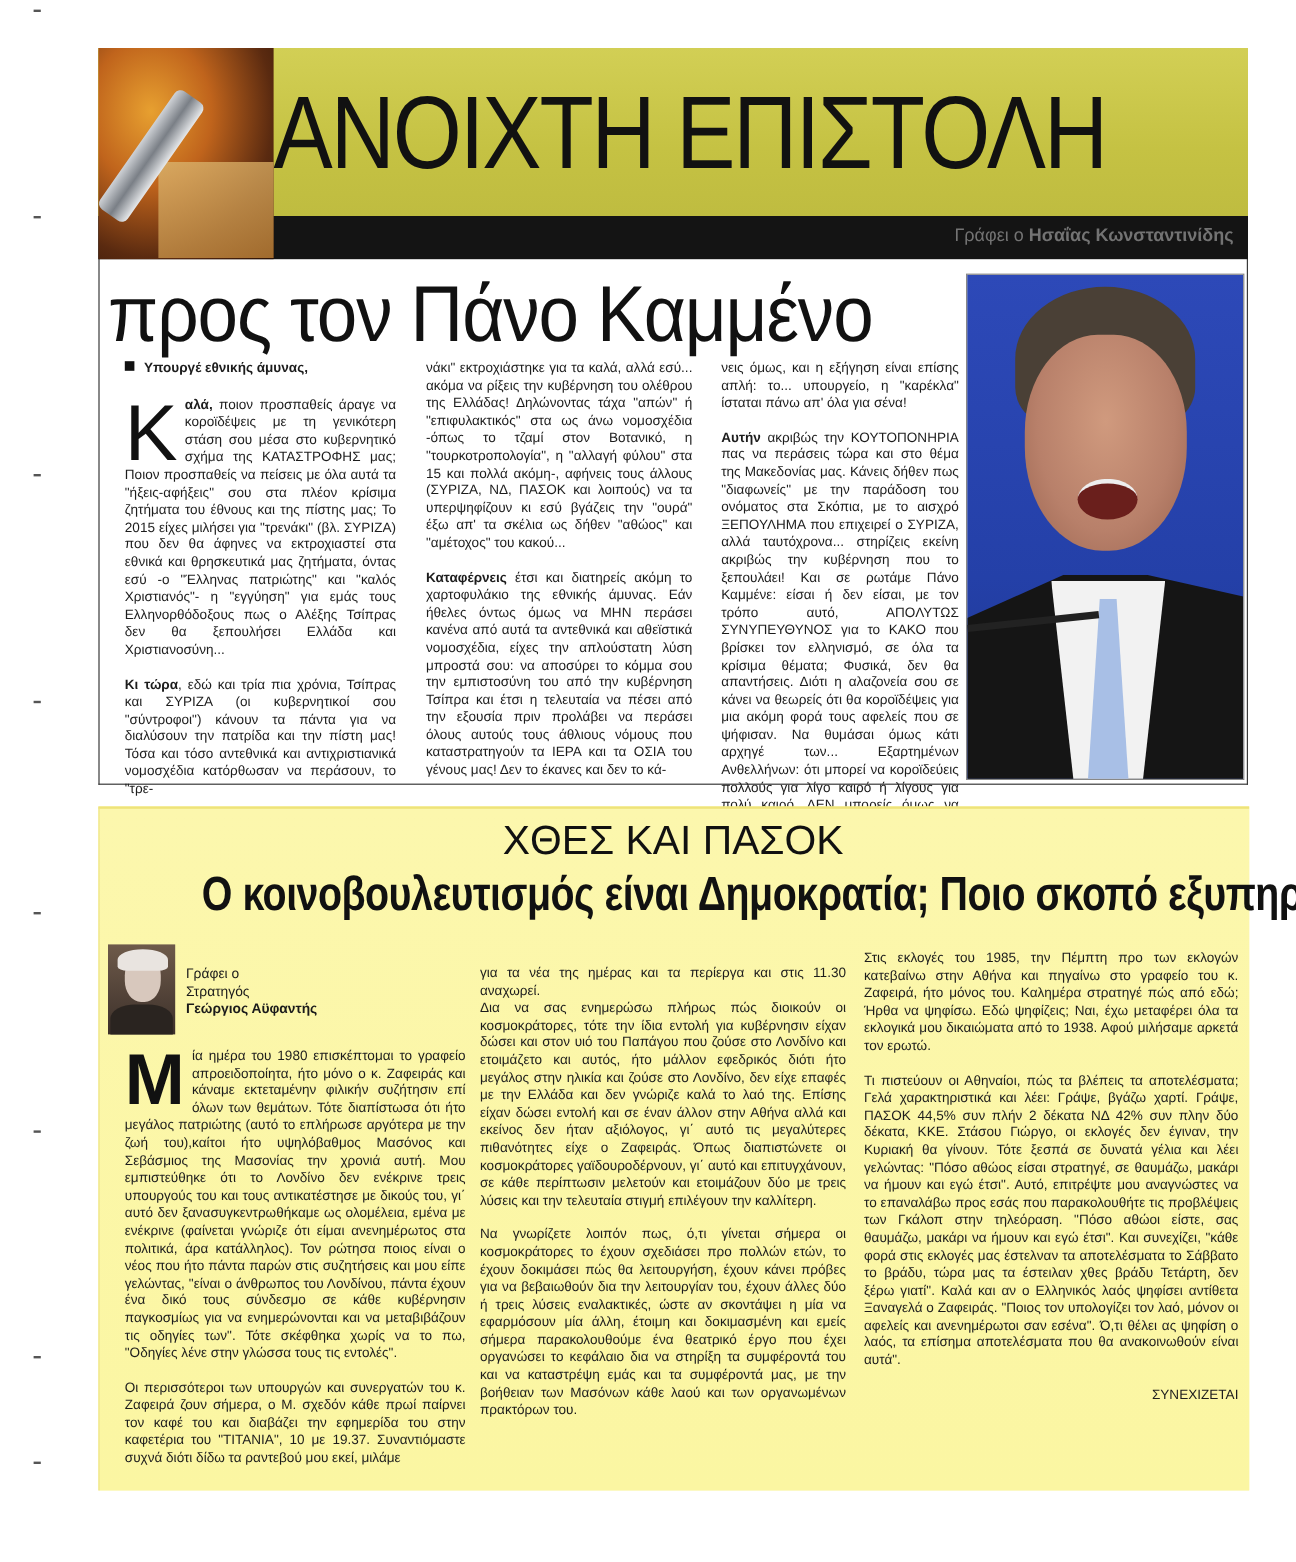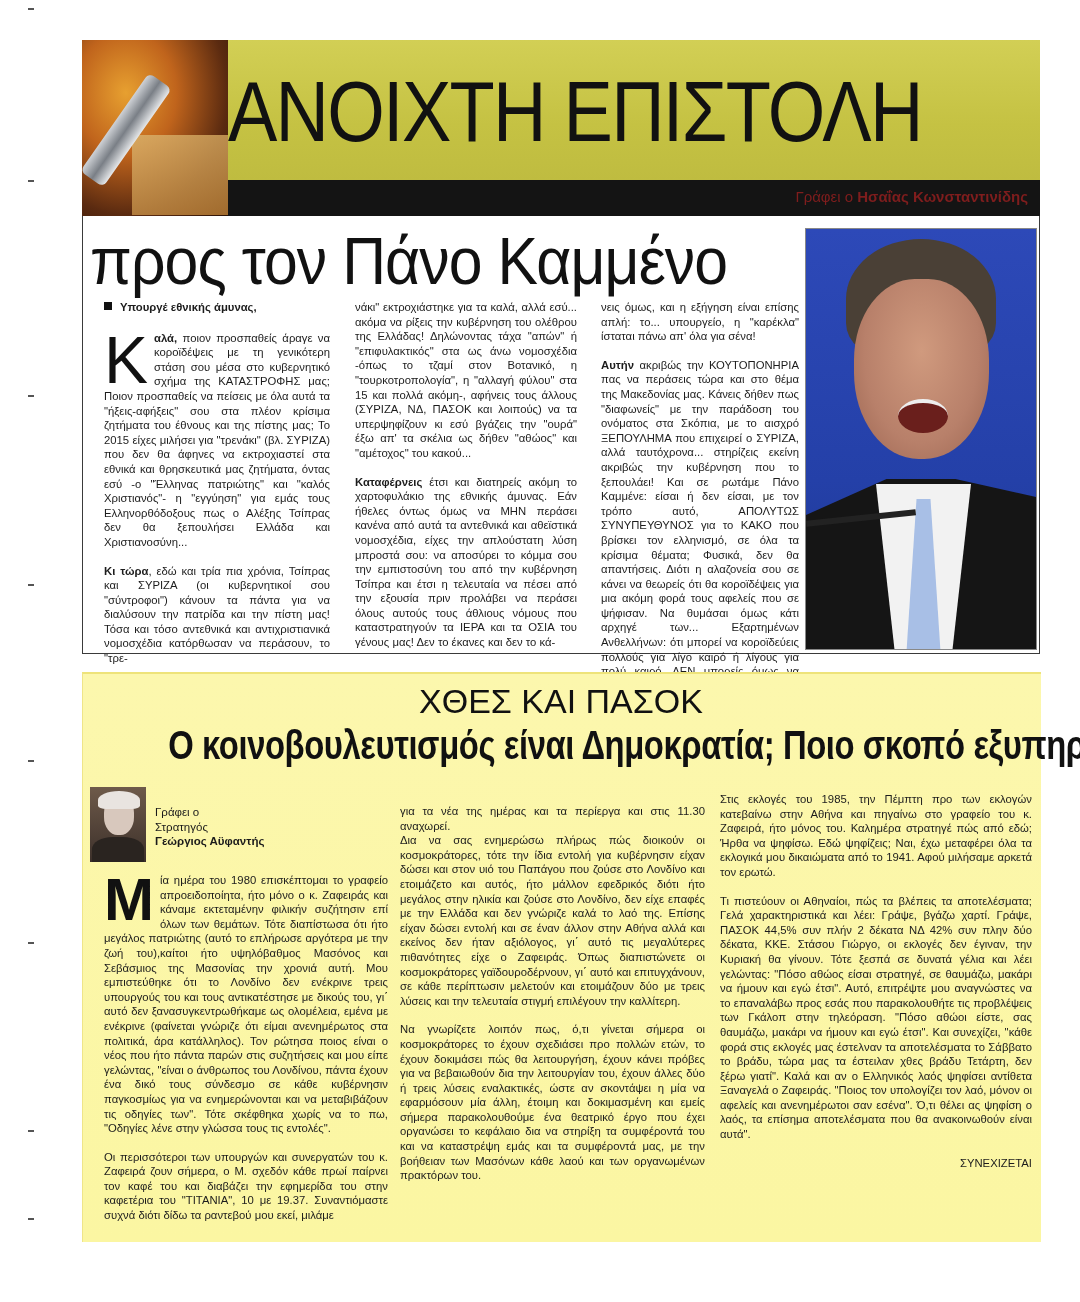--- a/index.html
+++ b/index.html
@@ -8,21 +8,21 @@
   
   .a1 { position:absolute; left:82px; top:42px; width:958px; height:612px; border:1.5px solid #3a3a3a; border-top:none; box-sizing:border-box; background:#fff; }
   .banner { position:absolute; left:82px; top:40px; width:958px; height:140px; background:#c9c74a;
     background-image: linear-gradient(180deg,#d2cf55 0%,#c5c243 60%,#bfbc40 100%); }
   .banner-pen { position:absolute; left:82px; top:40px; width:146px; height:176px; z-index:3;
     background: radial-gradient(ellipse at 30% 30%, #e7a030 0%, #c0641c 35%, #5a2a10 70%, #2a1206 100%); }
   .banner-pen .nib { position:absolute; left:30px; top:30px; width:28px; height:120px; background:linear-gradient(90deg,#cfd2d6,#7a7f86,#e6e8ea); transform:rotate(35deg); border-radius:6px; }
   .banner-pen .paper { position:absolute; left:50px; top:95px; width:96px; height:80px; background:linear-gradient(160deg,#d9b06a,#b57a34); opacity:.85; }
   .banner-title { position:absolute; left:228px; top:66px; font-family:"Liberation Sans Narrow","Liberation Sans", sans-serif; font-size:86px; line-height:90px; letter-spacing:-2px; color:#111; transform:scaleX(0.86); transform-origin:left top; white-space:nowrap; }
   .blackbar { position:absolute; left:82px; top:180px; width:958px; height:36px; background:#141414; }
-  .byline1 { position:absolute; right:52px; top:188px; color:#7f1d1d; font-size:15px; }
+  .byline1 { position:absolute; right:52px; top:188px; color:#737373; font-size:15px; }
   .byline1 b { font-weight:bold; }
 
   .headline1 { position:absolute; left:90px; top:226px; font-size:66px; line-height:70px; letter-spacing:-1px; color:#111; transform:scaleX(0.92); transform-origin:left top; white-space:nowrap; }
 
   .photo { position:absolute; left:805px; top:228px; width:230px; height:420px; border:1px solid #888; overflow:hidden;
     background:linear-gradient(180deg,#2d49b8 0%,#2440a8 60%,#1d358e 100%); }
   .photo .hair { position:absolute; left:40px; top:10px; width:150px; height:120px; border-radius:50% 50% 30% 30%; background:#4a4036; }
   .photo .face { position:absolute; left:48px; top:50px; width:135px; height:180px; border-radius:45% 45% 48% 48%; background:radial-gradient(ellipse at 50% 40%, #d09a7e 0%, #b8806a 60%, #9a6450 100%); }
   .photo .mouth { position:absolute; left:92px; top:170px; width:50px; height:30px; border-radius:50%; background:#6a1f1c; border-top:4px solid #eee; }
   .photo .suit { position:absolute; left:0; top:250px; width:230px; height:180px; background:#151515; clip-path:polygon(0 20%,35% 0,65% 0,100% 10%,100% 100%,0 100%); }
@@ -146,17 +146,17 @@
   </div>
 
   <div class="col col2 d2">
     <p class="tight">για τα νέα της ημέρας και τα περίεργα και στις 11.30 αναχωρεί.</p>
     <p>Δια να σας ενημερώσω πλήρως πώς διοικούν οι κοσμοκράτορες, τότε την ίδια εντολή για κυβέρνησιν είχαν δώσει και στον υιό του Παπάγου που ζούσε στο Λονδίνο και ετοιμάζετο και αυτός, ήτο μάλλον εφεδρικός διότι ήτο μεγάλος στην ηλικία και ζούσε στο Λονδίνο, δεν είχε επαφές με την Ελλάδα και δεν γνώριζε καλά το λαό της. Επίσης είχαν δώσει εντολή και σε έναν άλλον στην Αθήνα αλλά και εκείνος δεν ήταν αξιόλογος, γι΄ αυτό τις μεγαλύτερες πιθανότητες είχε ο Ζαφειράς. Όπως διαπιστώνετε οι κοσμοκράτορες γαϊδουροδέρνουν, γι΄ αυτό και επιτυγχάνουν, σε κάθε περίπτωσιν μελετούν και ετοιμάζουν δύο με τρεις λύσεις και την τελευταία στιγμή επιλέγουν την καλλίτερη.</p>
     <p>Να γνωρίζετε λοιπόν πως, ό,τι γίνεται σήμερα οι κοσμοκράτορες το έχουν σχεδιάσει προ πολλών ετών, το έχουν δοκιμάσει πώς θα λειτουργήση, έχουν κάνει πρόβες για να βεβαιωθούν δια την λειτουργίαν του, έχουν άλλες δύο ή τρεις λύσεις εναλακτικές, ώστε αν σκοντάψει η μία να εφαρμόσουν μία άλλη, έτοιμη και δοκιμασμένη και εμείς σήμερα παρακολουθούμε ένα θεατρικό έργο που έχει οργανώσει το κεφάλαιο δια να στηρίξη τα συμφέροντά του και να καταστρέψη εμάς και τα συμφέροντά μας, με την βοήθειαν των Μασόνων κάθε λαού και των οργανωμένων πρακτόρων του.</p>
   </div>
 
   <div class="col col2 d3">
     <div class="spacer"></div>
-    <p>Στις εκλογές του 1985, την Πέμπτη προ των εκλογών κατεβαίνω στην Αθήνα και πηγαίνω στο γραφείο του κ. Ζαφειρά, ήτο μόνος του. Καλημέρα στρατηγέ πώς από εδώ; Ήρθα να ψηφίσω. Εδώ ψηφίζεις; Ναι, έχω μεταφέρει όλα τα εκλογικά μου δικαιώματα από το 1941. Αφού μιλήσαμε αρκετά τον ερωτώ.</p>
+    <p>Στις εκλογές του 1985, την Πέμπτη προ των εκλογών κατεβαίνω στην Αθήνα και πηγαίνω στο γραφείο του κ. Ζαφειρά, ήτο μόνος του. Καλημέρα στρατηγέ πώς από εδώ; Ήρθα να ψηφίσω. Εδώ ψηφίζεις; Ναι, έχω μεταφέρει όλα τα εκλογικά μου δικαιώματα από το 1938. Αφού μιλήσαμε αρκετά τον ερωτώ.</p>
     <p>Τι πιστεύουν οι Αθηναίοι, πώς τα βλέπεις τα αποτελέσματα; Γελά χαρακτηριστικά και λέει: Γράψε, βγάζω χαρτί. Γράψε, ΠΑΣΟΚ 44,5% συν πλήν 2 δέκατα ΝΔ 42% συν πλην δύο δέκατα, ΚΚΕ. Στάσου Γιώργο, οι εκλογές δεν έγιναν, την Κυριακή θα γίνουν. Τότε ξεσπά σε δυνατά γέλια και λέει γελώντας: "Πόσο αθώος είσαι στρατηγέ, σε θαυμάζω, μακάρι να ήμουν και εγώ έτσι". Αυτό, επιτρέψτε μου αναγνώστες να το επαναλάβω προς εσάς που παρακολουθήτε τις προβλέψεις των Γκάλοπ στην τηλεόραση. "Πόσο αθώοι είστε, σας θαυμάζω, μακάρι να ήμουν και εγώ έτσι". Και συνεχίζει, "κάθε φορά στις εκλογές μας έστελναν τα αποτελέσματα το Σάββατο το βράδυ, τώρα μας τα έστειλαν χθες βράδυ Τετάρτη, δεν ξέρω γιατί". Καλά και αν ο Ελληνικός λαός ψηφίσει αντίθετα Ξαναγελά ο Ζαφειράς. "Ποιος τον υπολογίζει τον λαό, μόνον οι αφελείς και ανενημέρωτοι σαν εσένα". Ό,τι θέλει ας ψηφίση ο λαός, τα επίσημα αποτελέσματα που θα ανακοινωθούν είναι αυτά".</p>
     <div class="continues">ΣΥΝΕΧΙΖΕΤΑΙ</div>
   </div>
 </section>
 
 </body></html>

